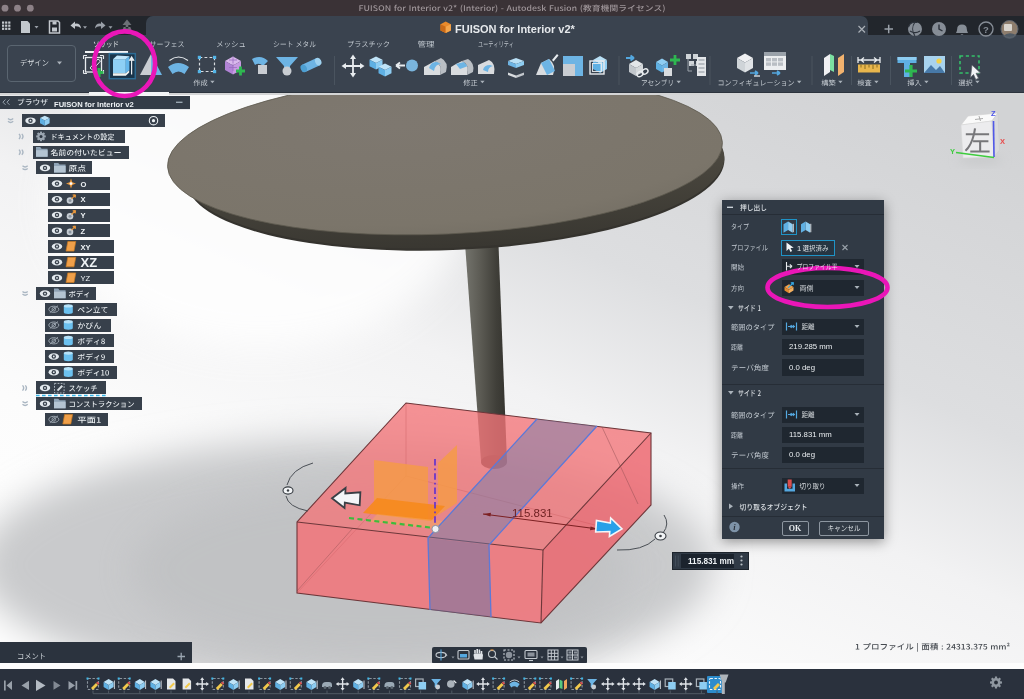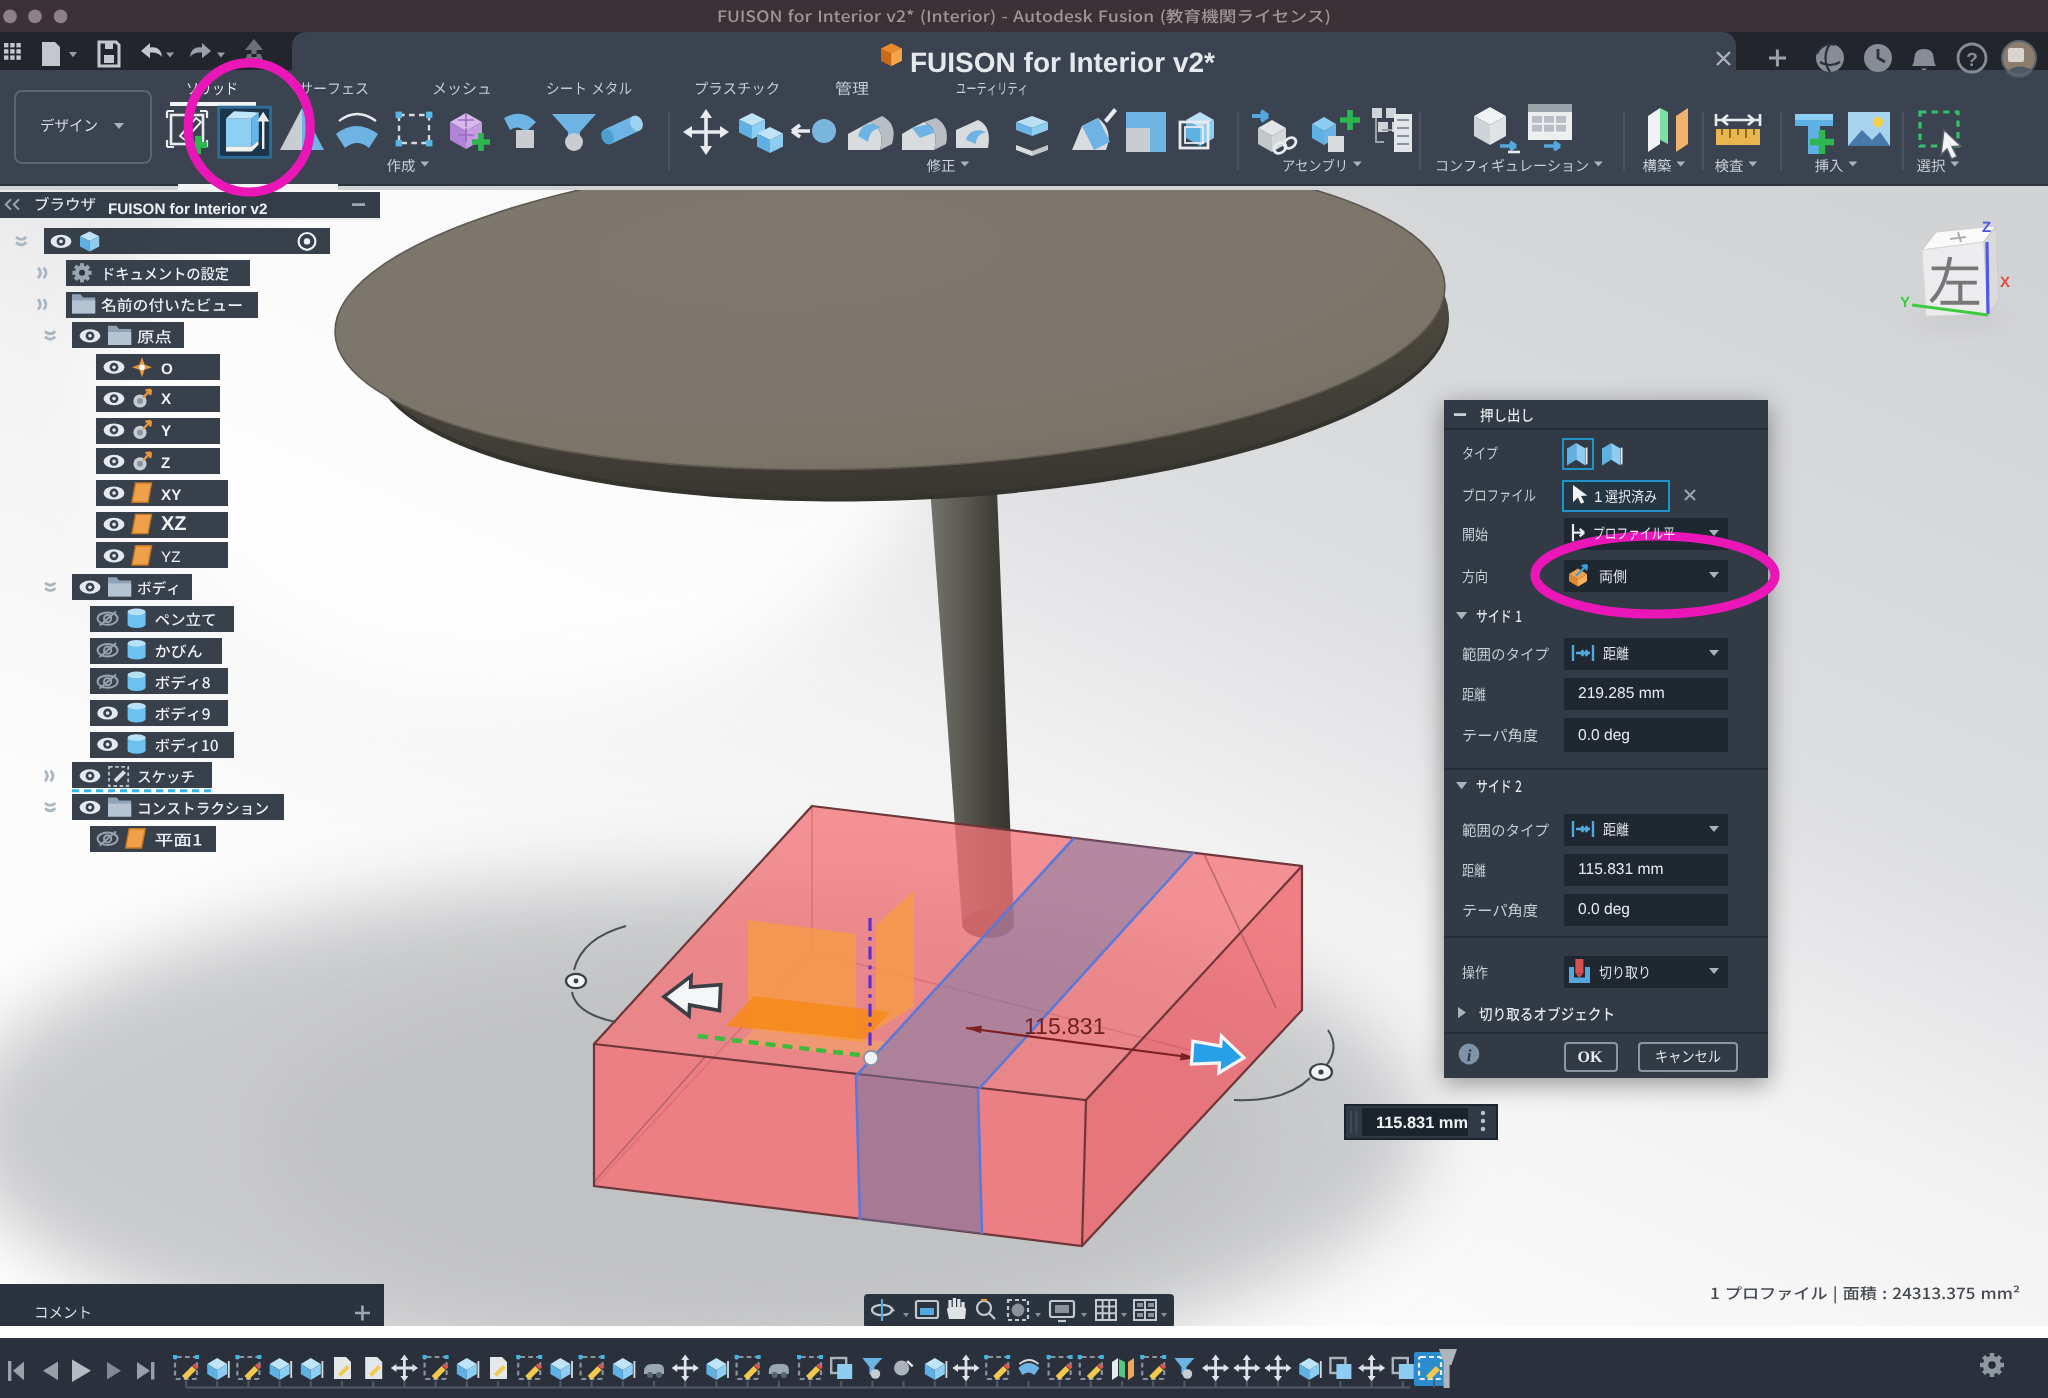--- a/index.html
+++ b/index.html
@@ -109,40 +109,40 @@
     <path d="M956 152.5 L994 157.5" stroke="#3ecc3e" stroke-width="1.6"></path>
     <text x="991" y="116" font-size="7.5" fill="#4a52e8" font-family="Liberation Sans" font-weight="bold">Z</text>
     <text x="1000" y="143.5" font-size="7.5" fill="#e84a4a" font-family="Liberation Sans" font-weight="bold">X</text>
     <text x="950" y="153.5" font-size="7.5" fill="#3ecc3e" font-family="Liberation Sans" font-weight="bold">Y</text>
     <g fill="#77777a" transform="translate(964 151) scale(1.0 1)">
       <use href="#g174" transform="translate(0.0 0) scale(0.027 -0.027)"></use>
     </g>
   </svg>
 <div class="abs" style="left:0;top:92px;width:1024px;height:1px;background:#2c333d"></div>
 <div class="abs" style="left:89px;top:92px;width:80px;height:3px;background:#f2f4f6"></div>
-<div class="abs" style="left:455px;top:23px;font-size:14px;font-weight:bold;color:#e6e9ec;font-family:'Liberation Sans',sans-serif">FUISON for Interior v2*</div>
+<div class="abs" style="left:455px;top:23px;font-size:11px;font-weight:bold;color:#e6e9ec;font-family:'Liberation Sans',sans-serif">FUISON for Interior v2*</div>
 <div style="position:absolute;left:0;top:96px;width:190px;height:12.5px;background:#333c47"></div>
 <div style="position:absolute;left:0;top:108.5px;width:190px;height:1.5px;background:#e8eaec"></div>
 <div style="position:absolute;left:21.5px;top:114.2px;width:143.5px;height:13px;background:rgba(42,52,64,0.94)"></div>
 <div style="position:absolute;left:54.0px;top:99px;height:11px;line-height:11px;font-size:7.6px;font-weight:bold;color:#eef2f5;font-family:'Liberation Sans',sans-serif;white-space:nowrap">FUISON for Interior v2</div>
 <div style="position:absolute;left:32.5px;top:129.9px;width:92.0px;height:13px;background:rgba(42,52,64,0.94)"></div>
 <div style="position:absolute;left:32.5px;top:145.6px;width:96.5px;height:13px;background:rgba(42,52,64,0.94)"></div>
 <div style="position:absolute;left:36px;top:161.4px;width:55.5px;height:13px;background:rgba(42,52,64,0.94)"></div>
 <div style="position:absolute;left:48px;top:177.1px;width:62px;height:13px;background:rgba(42,52,64,0.94)"></div>
 <div style="position:absolute;left:80.5px;top:178.6px;height:11px;line-height:11px;font-size:7.6px;font-weight:bold;color:#eef2f5;font-family:'Liberation Sans',sans-serif;white-space:nowrap">O</div>
 <div style="position:absolute;left:48px;top:192.8px;width:62px;height:13px;background:rgba(42,52,64,0.94)"></div>
 <div style="position:absolute;left:80.5px;top:194.3px;height:11px;line-height:11px;font-size:7.6px;font-weight:bold;color:#eef2f5;font-family:'Liberation Sans',sans-serif;white-space:nowrap">X</div>
 <div style="position:absolute;left:48px;top:208.5px;width:62px;height:13px;background:rgba(42,52,64,0.94)"></div>
 <div style="position:absolute;left:80.5px;top:210.0px;height:11px;line-height:11px;font-size:7.6px;font-weight:bold;color:#eef2f5;font-family:'Liberation Sans',sans-serif;white-space:nowrap">Y</div>
 <div style="position:absolute;left:48px;top:224.2px;width:62px;height:13px;background:rgba(42,52,64,0.94)"></div>
 <div style="position:absolute;left:80.5px;top:225.7px;height:11px;line-height:11px;font-size:7.6px;font-weight:bold;color:#eef2f5;font-family:'Liberation Sans',sans-serif;white-space:nowrap">Z</div>
 <div style="position:absolute;left:48px;top:240.0px;width:66px;height:13px;background:rgba(42,52,64,0.94)"></div>
 <div style="position:absolute;left:80.5px;top:241.5px;height:11px;line-height:11px;font-size:7.6px;font-weight:bold;color:#eef2f5;font-family:'Liberation Sans',sans-serif;white-space:nowrap">XY</div>
 <div style="position:absolute;left:48px;top:255.7px;width:66px;height:13px;background:rgba(42,52,64,0.94)"></div>
-<div style="position:absolute;left:80.5px;top:257.2px;height:11px;line-height:11px;font-size:10px;font-weight:bold;color:#eef2f5;font-family:'Liberation Sans',sans-serif;white-space:nowrap">XZ</div>
+<div style="position:absolute;left:80.5px;top:257.2px;height:11px;line-height:11px;font-size:13px;font-weight:bold;color:#eef2f5;font-family:'Liberation Sans',sans-serif;white-space:nowrap">XZ</div>
 <div style="position:absolute;left:48px;top:271.4px;width:66px;height:13px;background:rgba(42,52,64,0.94)"></div>
 <div style="position:absolute;left:80.5px;top:272.9px;height:11px;line-height:11px;font-size:7.6px;font-weight:normal;color:#eef2f5;font-family:'Liberation Sans',sans-serif;white-space:nowrap">YZ</div>
 <div style="position:absolute;left:36px;top:287.1px;width:59.5px;height:13px;background:rgba(42,52,64,0.94)"></div>
 <div style="position:absolute;left:44.8px;top:302.8px;width:72.2px;height:13px;background:rgba(42,52,64,0.94)"></div>
 <div style="position:absolute;left:44.8px;top:318.6px;width:66.2px;height:13px;background:rgba(42,52,64,0.94)"></div>
 <div style="position:absolute;left:44.8px;top:334.3px;width:69.2px;height:13px;background:rgba(42,52,64,0.94)"></div>
 <div style="position:absolute;left:44.8px;top:350.0px;width:69.2px;height:13px;background:rgba(42,52,64,0.94)"></div>
 <div style="position:absolute;left:44.8px;top:365.7px;width:72.2px;height:13px;background:rgba(42,52,64,0.94)"></div>
 <div style="position:absolute;left:36px;top:381.4px;width:70px;height:13px;background:rgba(42,52,64,0.94)"></div>
 <div style="position:absolute;left:36px;top:397.2px;width:106px;height:13px;background:rgba(42,52,64,0.94)"></div>

